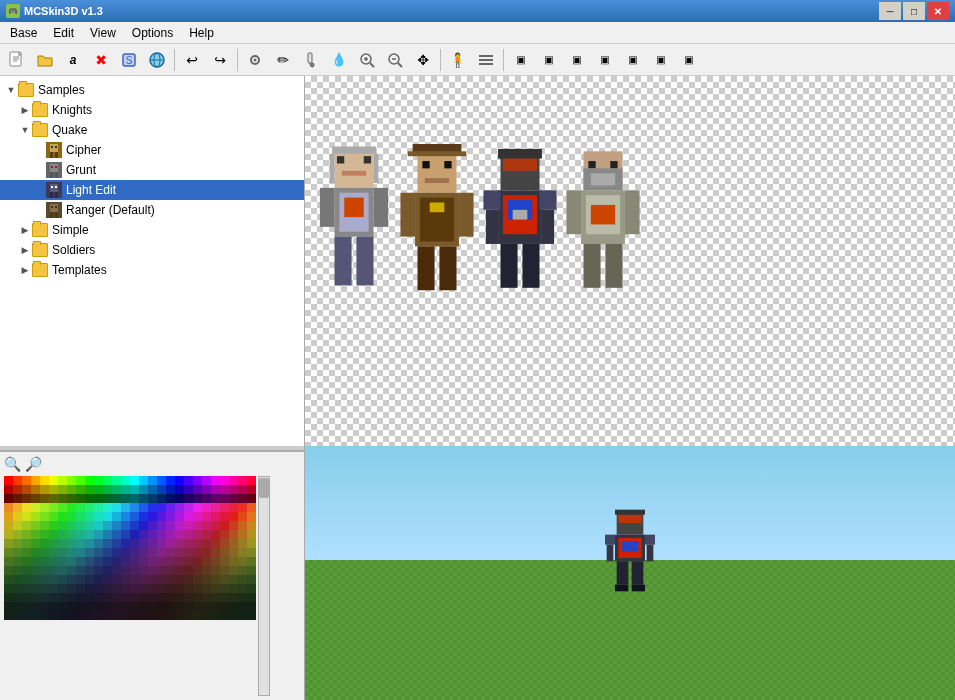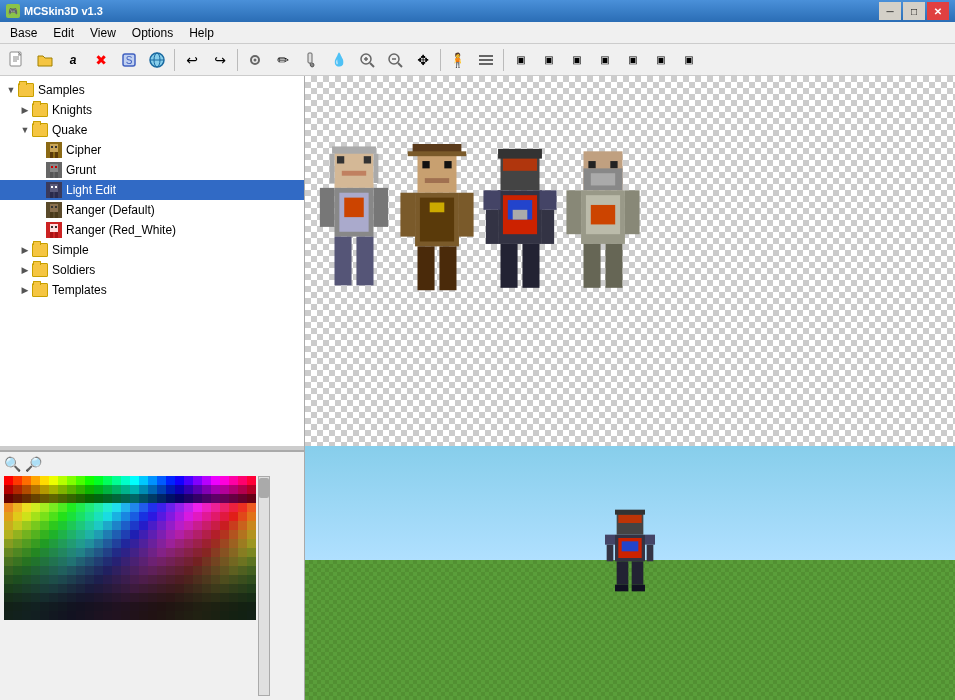--- a/index.html
+++ b/index.html
@@ -421,32 +421,20 @@
           <rect width="16" height="16" fill="#5a4a2a"></rect>
           <rect x="4" y="2" width="8" height="8" fill="#8a7050"></rect>
           <rect x="5" y="4" width="2" height="2" fill="#333"></rect>
           <rect x="9" y="4" width="2" height="2" fill="#333"></rect>
           <rect x="4" y="10" width="3" height="6" fill="#4a3a1a"></rect>
           <rect x="9" y="10" width="3" height="6" fill="#4a3a1a"></rect>
         </svg>
         <span>Ranger (Default)</span>
       </div>
 
-      <div class="tree-item" style="padding-left:32px;">
-        <span class="expander" style="visibility:hidden;">▶</span>
-        <svg class="skin-thumb" viewBox="0 0 16 16" xmlns="http://www.w3.org/2000/svg">
-          <rect width="16" height="16" fill="#cc2222"></rect>
-          <rect x="4" y="2" width="8" height="8" fill="#ffdddd"></rect>
-          <rect x="5" y="4" width="2" height="2" fill="#333"></rect>
-          <rect x="9" y="4" width="2" height="2" fill="#333"></rect>
-          <rect x="4" y="10" width="3" height="6" fill="#aa1111"></rect>
-          <rect x="9" y="10" width="3" height="6" fill="#aa1111"></rect>
-        </svg>
-        <span>Ranger (Red_White)</span>
-      </div>
 
 
       <div class="tree-item" style="padding-left:18px;">
         <span class="expander">▶</span>
         <div class="folder-icon"></div>
         <span>Simple</span>
       </div>
 
       <div class="tree-item" style="padding-left:18px;">
         <span class="expander">▶</span>

